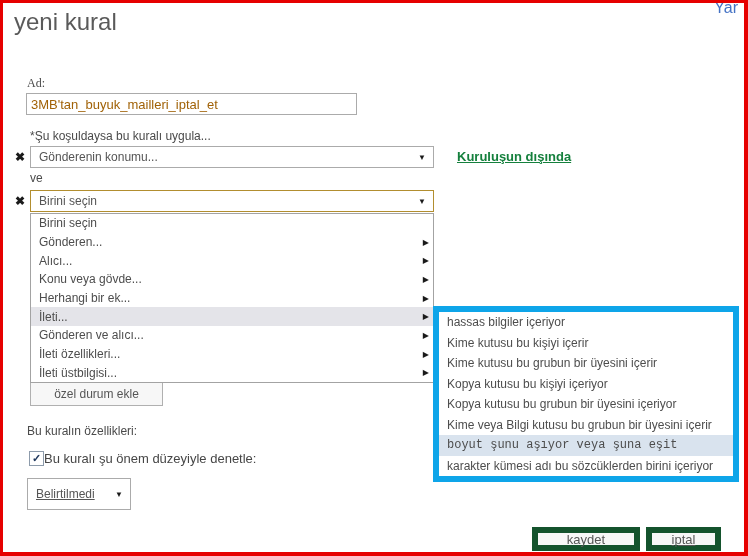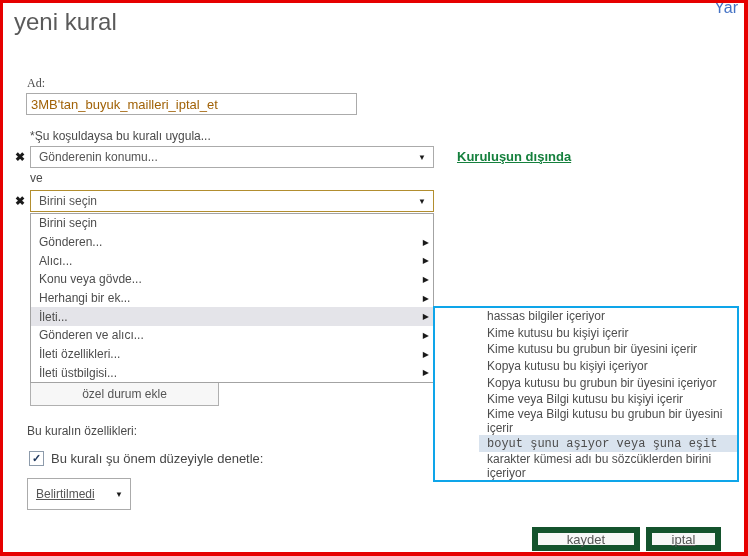--- a/index.html
+++ b/index.html
@@ -46,39 +46,39 @@
     display:flex;flex-direction:column;z-index:5;
   }
   .menu-item{
     flex:1;display:flex;align-items:center;
     font-size:12px;color:#4d4d4d;padding-left:8px;position:relative;
   }
   .menu-item .arrow{position:absolute;right:4px;font-size:8px;color:#1a1a1a;}
   .menu-item.hl{background:#e4e4e9;}
   .submenu{
     left:430px;top:303px;width:306px;height:176px;
-    background:#fff;border:2px solid #0ea5e9;
-    display:flex;flex-direction:column;z-index:6;padding-left:44px;
+    background:#fff;border:6px solid #0ea5e9;
+    display:flex;flex-direction:column;z-index:6;
   }
   .submenu .menu-item{padding-left:8px;}
   .submenu .menu-item.hl{background:#d9e3ee;font-family:Liberation Mono, monospace;}
   .exc-btn{
-    left:27px;top:379px;width:189px;height:24px;
+    left:27px;top:379px;width:133px;height:24px;
     background:#f7f7f7;border:1px solid #b0b0b0;
     display:flex;align-items:center;justify-content:center;
     font-size:12px;color:#555;z-index:1;cursor:pointer;
   }
   .props-label{left:24px;top:421px;}
   .chk-row{left:26px;top:448px;display:flex;align-items:center;}
   .checkbox{
     width:13px;height:13px;border:1px solid #8d9bab;background:#fff;
     display:flex;align-items:center;justify-content:center;
     font-size:11px;font-weight:bold;color:#21395e;cursor:pointer;
   }
-  .chk-label{margin-left:7px;font-size:13px;color:#464646;}
+  .chk-label{font-size:13px;color:#464646;}
   .sev-dd{left:24px;top:475px;width:104px;height:32px;position:relative;cursor:pointer;text-decoration:underline;}
   .footer-btn{
     top:524px;height:24px;background:#f7f7f7;border:6px solid #14532d;
     display:flex;align-items:center;justify-content:center;
     font-size:13px;color:#565656;cursor:pointer;
   }
   .btn-save{left:529px;width:108px;}
   .btn-cancel{left:643px;width:75px;text-decoration:underline;}
 </style>
 </head>
@@ -157,23 +157,20 @@
     <div class="menu-item">
       <span>Kime kutusu bu grubun bir üyesini içerir</span>
     </div>
     <div class="menu-item">
       <span>Kopya kutusu bu kişiyi içeriyor</span>
     </div>
     <div class="menu-item">
       <span>Kopya kutusu bu grubun bir üyesini içeriyor</span>
     </div>
     <div class="menu-item">
-      <span>Kime veya Bilgi kutusu bu kişiyi içerir</span>
-    </div>
-    <div class="menu-item">
       <span>Kime veya Bilgi kutusu bu grubun bir üyesini içerir</span>
     </div>
     <div class="menu-item hl">
       <span>boyut şunu aşıyor veya şuna eşit</span>
     </div>
     <div class="menu-item">
       <span>karakter kümesi adı bu sözcüklerden birini içeriyor</span>
     </div>
   </div>
 

